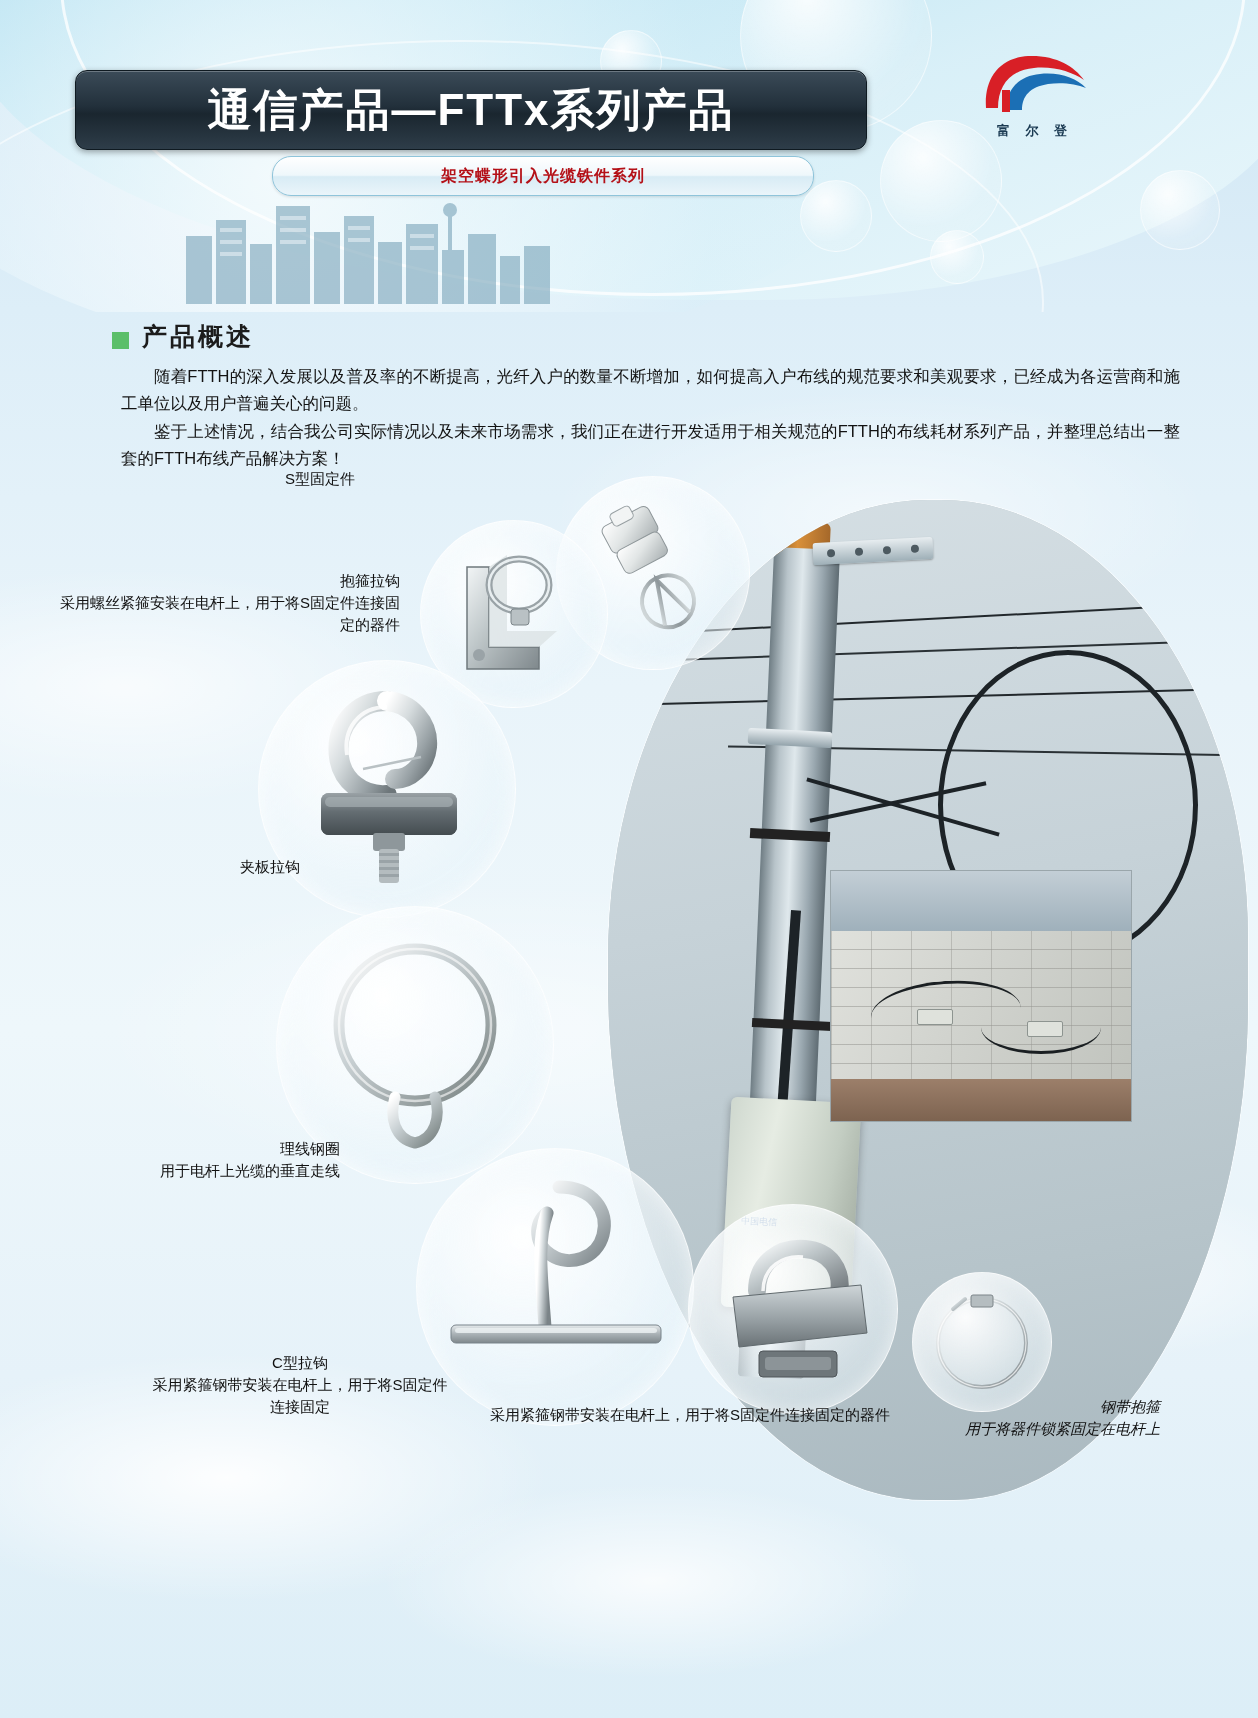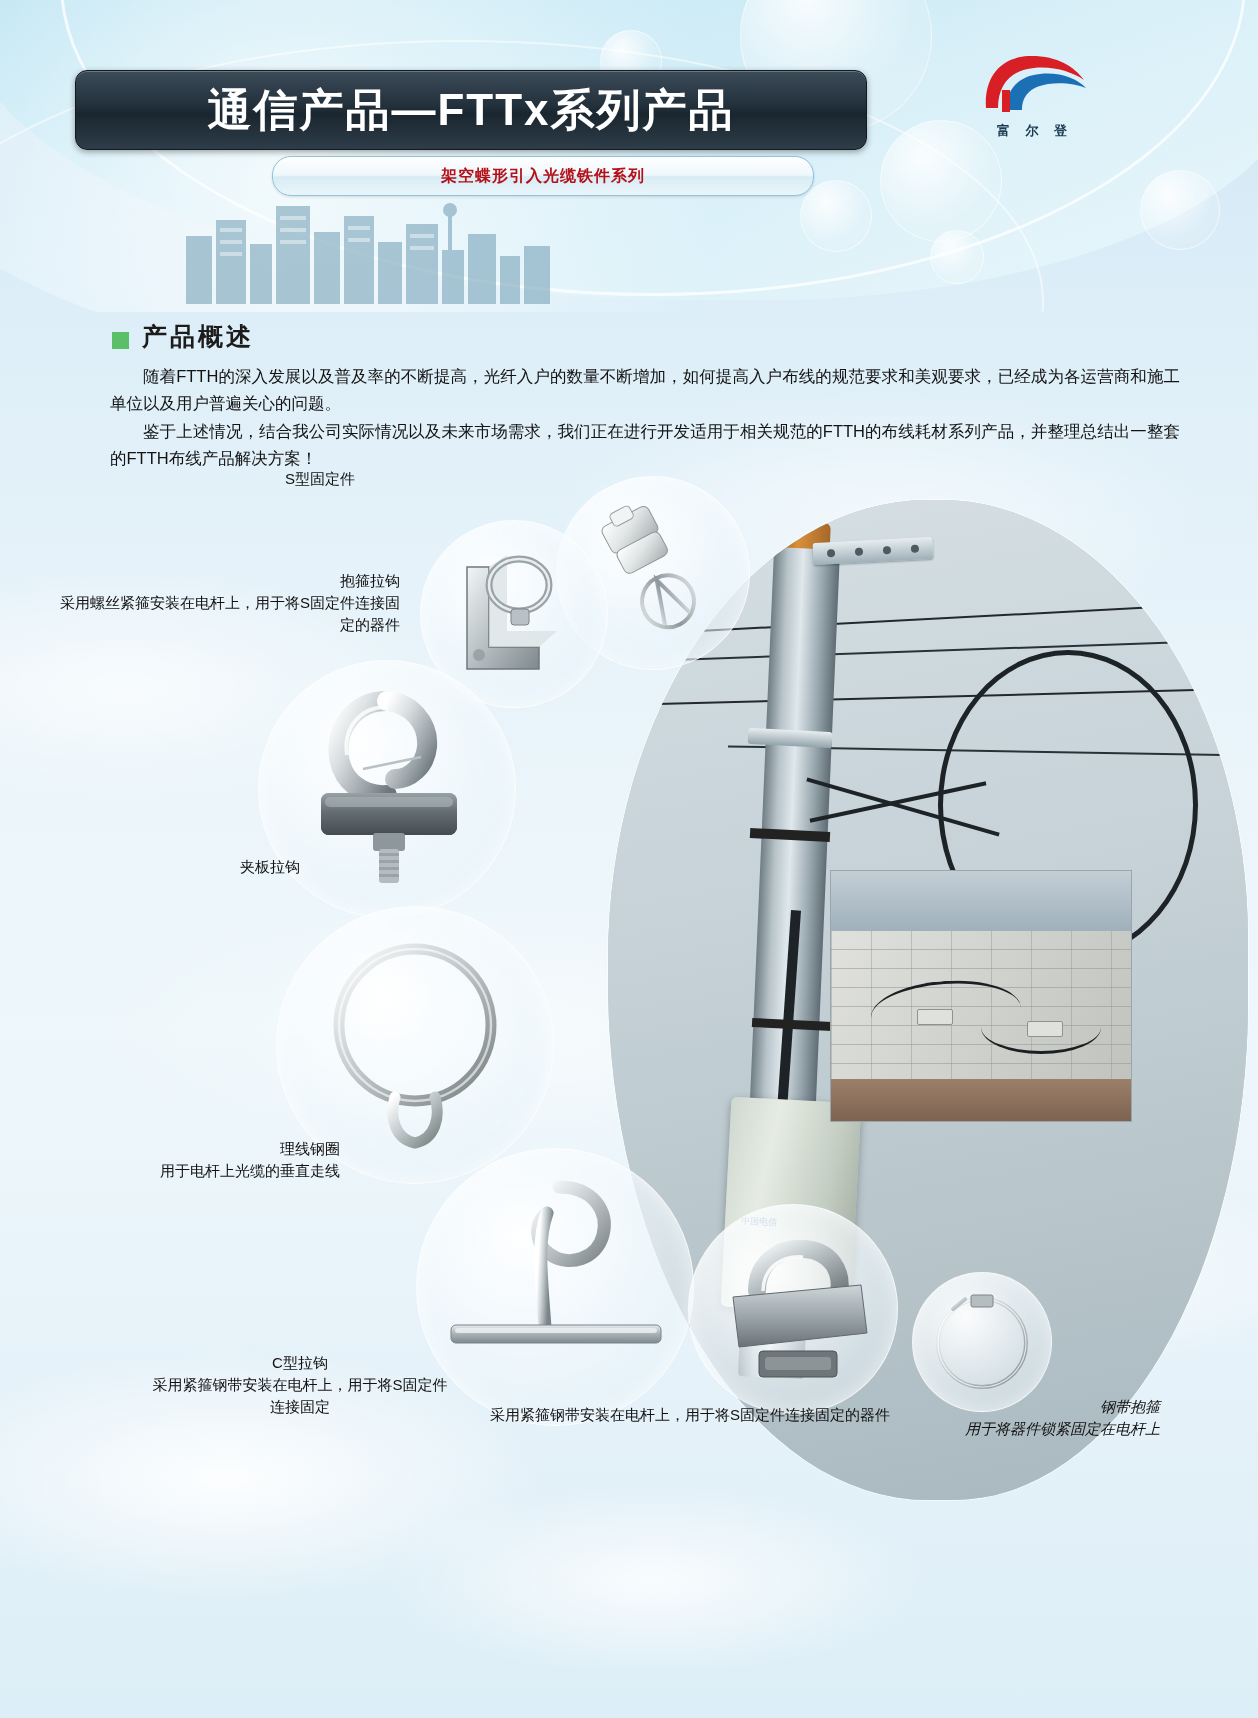--- a/index.html
+++ b/index.html
@@ -173,21 +173,21 @@
   
   .body-text {
     position: absolute;
     left: 110px; top: 363px;
     width: 1070px;
     font-size: 16.5px;
     line-height: 1.62;
     color: #131313;
     text-align: justify;
   }
-  .body-text p { margin: 0 0 2px 0; text-indent: 33px; }
+  .body-text p { margin: 0 0 2px 11px; text-indent: 33px; }
 
   
   .photo-oval {
     position: absolute;
     left: 608px; top: 500px;
     width: 640px;
     height: 1000px;
     border-radius: 50% 48% 46% 50% / 46% 44% 50% 52%;
     overflow: hidden;
     background: #b9c7cd;

